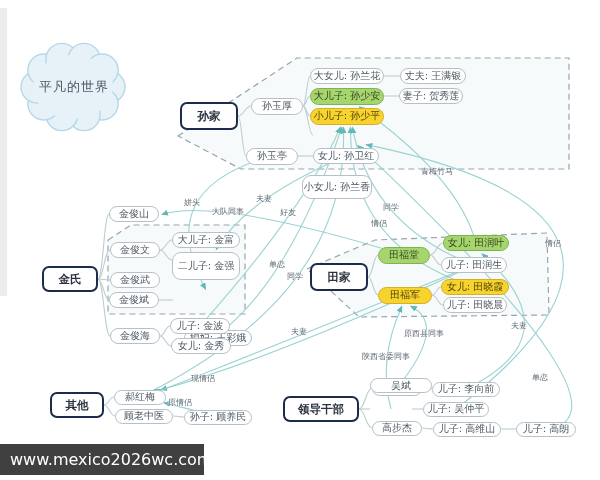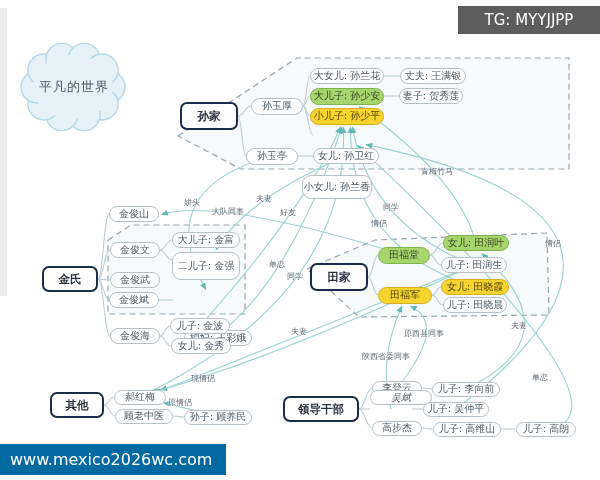--- a/index.html
+++ b/index.html
@@ -15,21 +15,21 @@
     border-radius:9px;font-size:10px;color:#4d5964;z-index:4;box-sizing:border-box;}
   .node.green{background:var(--green,#a6d56d);border-color:var(--green_border,#7fb350);color:#35471f;}
   .node.yellow{background:var(--yellow,#f7d32e);border-color:var(--yellow_border,#d9ae24);color:#514408;}
   .node.family{border:2.4px solid var(--family_border,#1c2b4a);border-radius:7px;
     font-size:11.5px;font-weight:bold;color:#2c3340;z-index:5;}
   .edge-label{position:absolute;transform:translate(-50%,-50%);font-size:8px;color:#5c6771;
     white-space:nowrap;z-index:6;text-shadow:0 0 2px #fff,0 0 2px #fff;}
   .wm{position:absolute;color:#fff;z-index:10;display:flex;align-items:center;}
   #wm-top{left:458px;top:6px;width:142px;height:28px;background:var(--watermark_bg,#5d5d5d);
     justify-content:center;font-size:15px;}
-  #wm-bottom{left:0;top:444px;width:226px;height:31px;background:#0369a1;
+  #wm-bottom{left:0;top:444px;width:204px;height:31px;background:#404040;
     padding-left:10px;font-size:16px;box-sizing:border-box;}
 </style>
 </head>
 <body>
 
 <div id="stage">
   <div id="left-strip"></div>
 
   <svg id="edge-svg" width="600" height="480">
       <defs>
@@ -138,21 +138,21 @@
       <div class="node yellow" style="left: 378px; top: 286.5px; width: 54px; height: 17px;">田福军</div>
       <div class="node yellow" style="left: 441px; top: 279px; width: 68px; height: 16px;">女儿: 田晓霞</div>
       <div class="node member" style="left: 443px; top: 297px; width: 64px; height: 16px;">儿子: 田晓晨</div>
       <div class="node family" style="left: 50px; top: 392px; width: 54px; height: 26px;">其他</div>
       <div class="node member" style="left: 114px; top: 389.5px; width: 52px; height: 15px;">郝红梅</div>
       <div class="node member" style="left: 115px; top: 408.5px; width: 58px; height: 15px;">顾老中医</div>
       <div class="node member" style="left: 184px; top: 409.5px; width: 68px; height: 15px;">孙子: 顾养民</div>
       <div class="node family" style="left: 283px; top: 396px; width: 76px; height: 26px;">领导干部</div>
       <div class="node member" style="left: 372px; top: 380.5px; width: 50px; height: 15px;">李登云</div>
       <div class="node member" style="left: 432px; top: 381.5px; width: 68px; height: 15px;">儿子: 李向前</div>
-      <div class="node member" style="left: 370px; top: 390px; width: 62px; height: 15px; font-style: italic;">吴斌</div>
+      <div class="node member" style="left: 370px; top: 378px; width: 62px; height: 15px;">吴斌</div>
       <div class="node member" style="left: 423px; top: 401.5px; width: 66px; height: 15px;">儿子: 吴仲平</div>
       <div class="node member" style="left: 372px; top: 420.5px; width: 50px; height: 15px;">高步杰</div>
       <div class="node member" style="left: 433px; top: 421.5px; width: 68px; height: 15px;">儿子: 高维山</div>
       <div class="node member" style="left: 516px; top: 421.5px; width: 60px; height: 15px;">儿子: 高朗</div>
     </div>
   <div id="labels">
       <div class="edge-label" style="left: 228px; top: 211px;">大队同事</div>
       <div class="edge-label" style="left: 192px; top: 202px;">姘头</div>
       <div class="edge-label" style="left: 264px; top: 198px;">夫妻</div>
       <div class="edge-label" style="left: 288px; top: 212px;">好友</div>
@@ -164,15 +164,14 @@
       <div class="edge-label" style="left: 553px; top: 243px;">情侣</div>
       <div class="edge-label" style="left: 540px; top: 377px;">单恋</div>
       <div class="edge-label" style="left: 519px; top: 325px;">夫妻</div>
       <div class="edge-label" style="left: 424px; top: 333px;">原西县同事</div>
       <div class="edge-label" style="left: 386px; top: 356px;">陕西省委同事</div>
       <div class="edge-label" style="left: 299px; top: 331px;">夫妻</div>
       <div class="edge-label" style="left: 203px; top: 378px;">现情侣</div>
       <div class="edge-label" style="left: 180px; top: 402px;">原情侣</div>
     </div>
 
-  <div id="wm-top" class="wm">TG: MYYJJPP</div>
   <div id="wm-bottom" class="wm">www.mexico2026wc.com</div>
 </div>
 
 </body></html>

